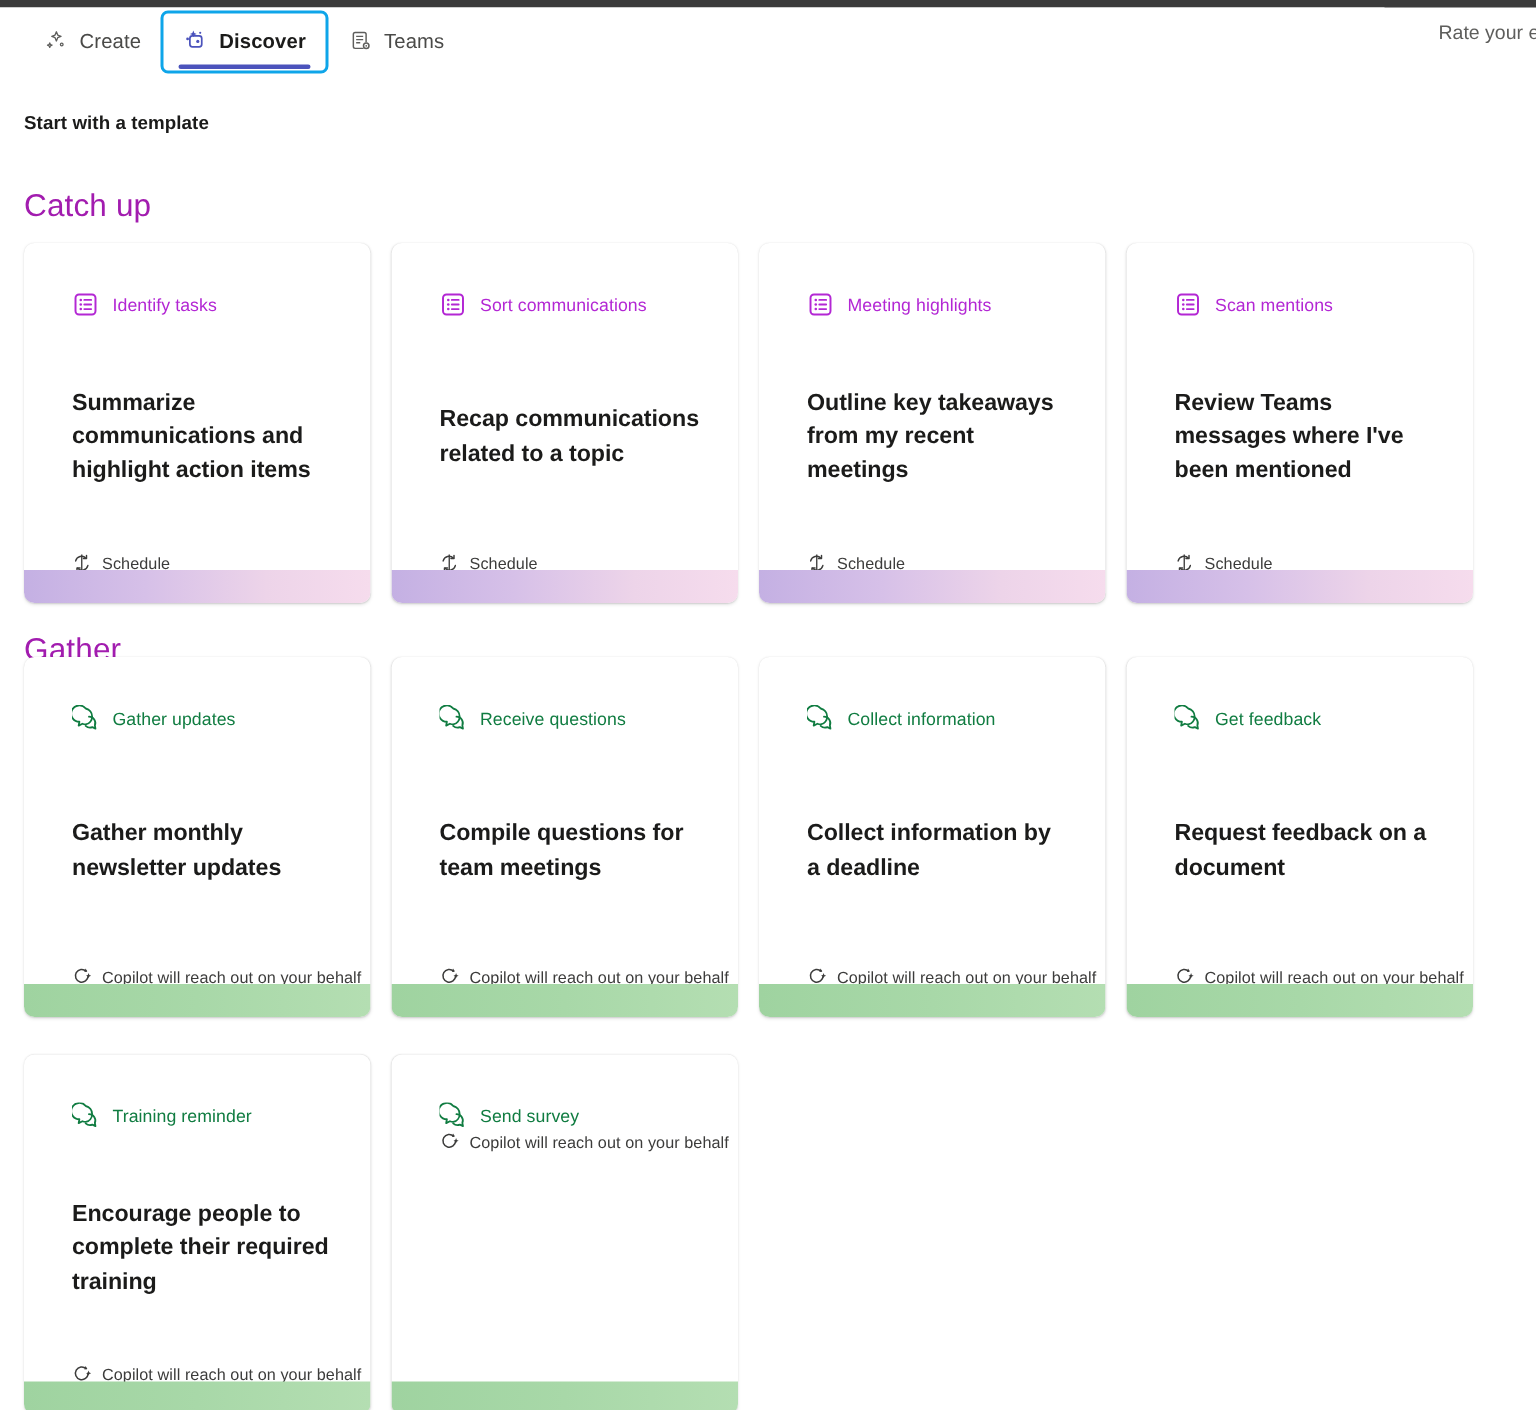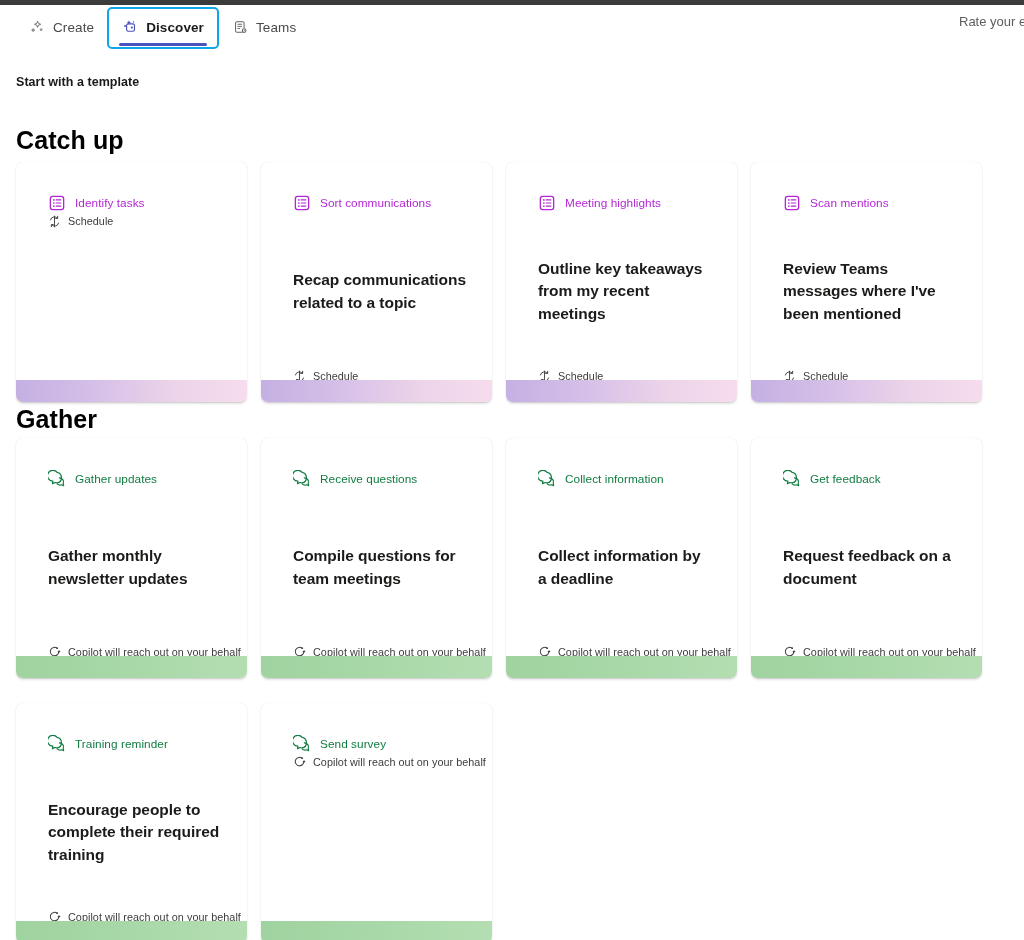--- a/index.html
+++ b/index.html
@@ -87,27 +87,27 @@
     left: 16px; top: 25px;
     font-size: 12.5px;
     font-weight: bold;
     color: #1b1b1a;
     letter-spacing: 0.05px;
   }
 
   .section-title {
     position: absolute;
     left: 16px;
-    font-size: 25px;
-    color: #000000;
-    font-weight: bold;
+    font-size: 21px;
+    color: #a21caf;
+    font-weight: normal;
     letter-spacing: 0.1px;
   }
   #sec-catchup { top: 76px; }
-  #sec-gather  { top: 355px; }
+  #sec-gather  { top: 372px; }
 
   
   .row {
     position: absolute;
     left: 16px;
     width: 970px;
     display: flex;
     gap: 14px;
   }
   #row-catchup  { top: 112px; }
@@ -252,20 +252,23 @@
       <rect x="2.6" y="2.6" width="14.8" height="14.8" rx="2.6" fill="none" stroke="#b327d4" stroke-width="1.45"></rect>
       <circle cx="6.5" cy="6.6" r="0.95" fill="#b327d4"></circle>
       <circle cx="6.5" cy="10.0" r="0.95" fill="#b327d4"></circle>
       <circle cx="6.5" cy="13.4" r="0.95" fill="#b327d4"></circle>
       <line x1="9.1" y1="6.6" x2="14.2" y2="6.6" stroke="#b327d4" stroke-width="1.35" stroke-linecap="round"></line>
       <line x1="9.1" y1="10.0" x2="14.2" y2="10.0" stroke="#b327d4" stroke-width="1.35" stroke-linecap="round"></line>
       <line x1="9.1" y1="13.4" x2="14.2" y2="13.4" stroke="#b327d4" stroke-width="1.35" stroke-linecap="round"></line>
     </svg></span>
           <span class="card-head-label">Identify tasks</span>
         </div>
+        <div class="card-title-wrap">
+          <div class="card-title">Summarize communications and highlight action items</div>
+        </div>
         <div class="card-foot">
           <span class="card-foot-icon">
     <svg viewBox="0 0 16 16" width="13" height="13">
       <path d="M3.0 6.1a5.0 5.0 0 0 1 8.45-2.2" fill="none" stroke="#3c3c3b" stroke-width="1.2" stroke-linecap="round"></path>
       <path d="M13.0 9.9a5.0 5.0 0 0 1-8.45 2.2" fill="none" stroke="#3c3c3b" stroke-width="1.2" stroke-linecap="round"></path>
       <path d="M11.9 1.6v2.5h-2.5" fill="none" stroke="#3c3c3b" stroke-width="1.2" stroke-linecap="round" stroke-linejoin="round"></path>
       <path d="M4.1 14.4v-2.5h2.5" fill="none" stroke="#3c3c3b" stroke-width="1.2" stroke-linecap="round" stroke-linejoin="round"></path>
       <line x1="8" y1="0.9" x2="8" y2="15.1" stroke="#3c3c3b" stroke-width="1.1"></line>
     </svg></span>
           <span class="card-foot-label">Schedule</span>

